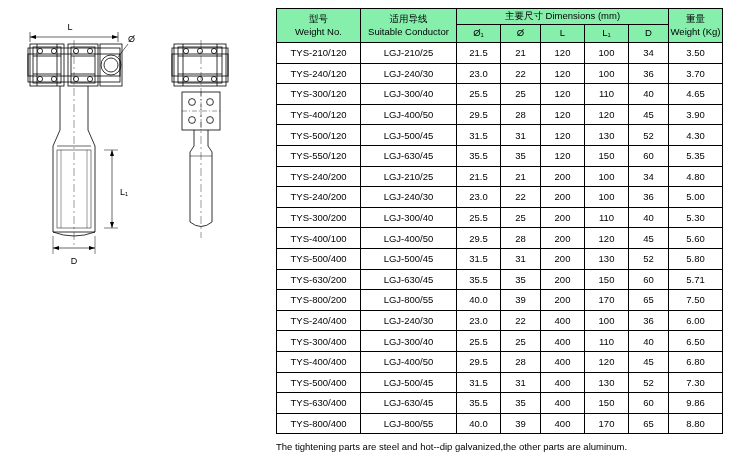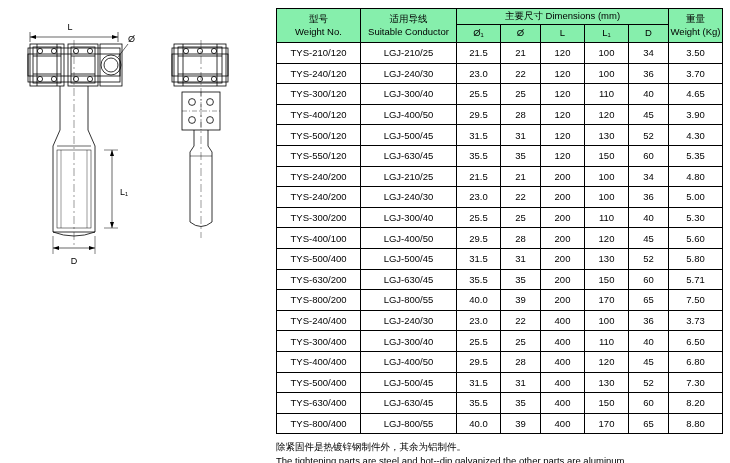--- a/index.html
+++ b/index.html
@@ -372,21 +372,21 @@
             <td>7.50</td>
           </tr>
           <tr>
             <td>TYS-240/400</td>
             <td>LGJ-240/30</td>
             <td>23.0</td>
             <td>22</td>
             <td>400</td>
             <td>100</td>
             <td>36</td>
-            <td>3.73</td>
+            <td>6.00</td>
           </tr>
           <tr>
             <td>TYS-300/400</td>
             <td>LGJ-300/40</td>
             <td>25.5</td>
             <td>25</td>
             <td>400</td>
             <td>110</td>
             <td>40</td>
             <td>6.50</td>
@@ -412,34 +412,33 @@
             <td>7.30</td>
           </tr>
           <tr>
             <td>TYS-630/400</td>
             <td>LGJ-630/45</td>
             <td>35.5</td>
             <td>35</td>
             <td>400</td>
             <td>150</td>
             <td>60</td>
-            <td>8.20</td>
+            <td>9.86</td>
           </tr>
           <tr>
             <td>TYS-800/400</td>
             <td>LGJ-800/55</td>
             <td>40.0</td>
             <td>39</td>
             <td>400</td>
             <td>170</td>
             <td>65</td>
             <td>8.80</td>
           </tr>
         </tbody>
     </table>
   </div>
 
   <div id="notes">
-    <div>除紧固件是热镀锌钢制件外，其余为铝制件。</div>
     <div>The tightening parts are steel and hot--dip galvanized,the other parts are aluminum.</div>
   </div>
 
 </div>
 
 </body></html>

